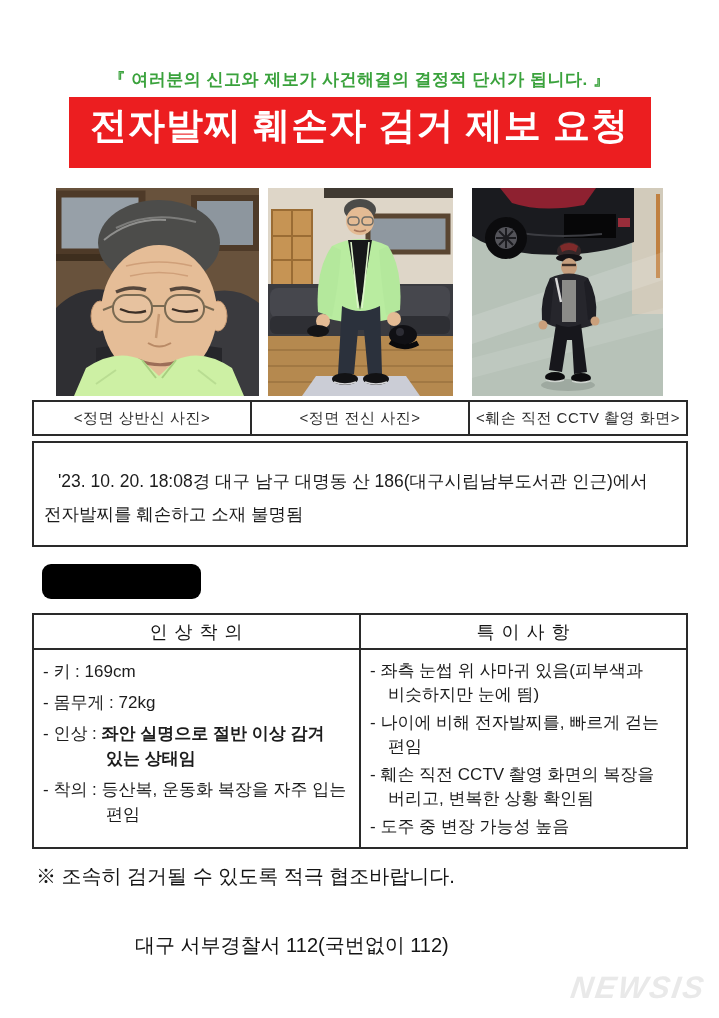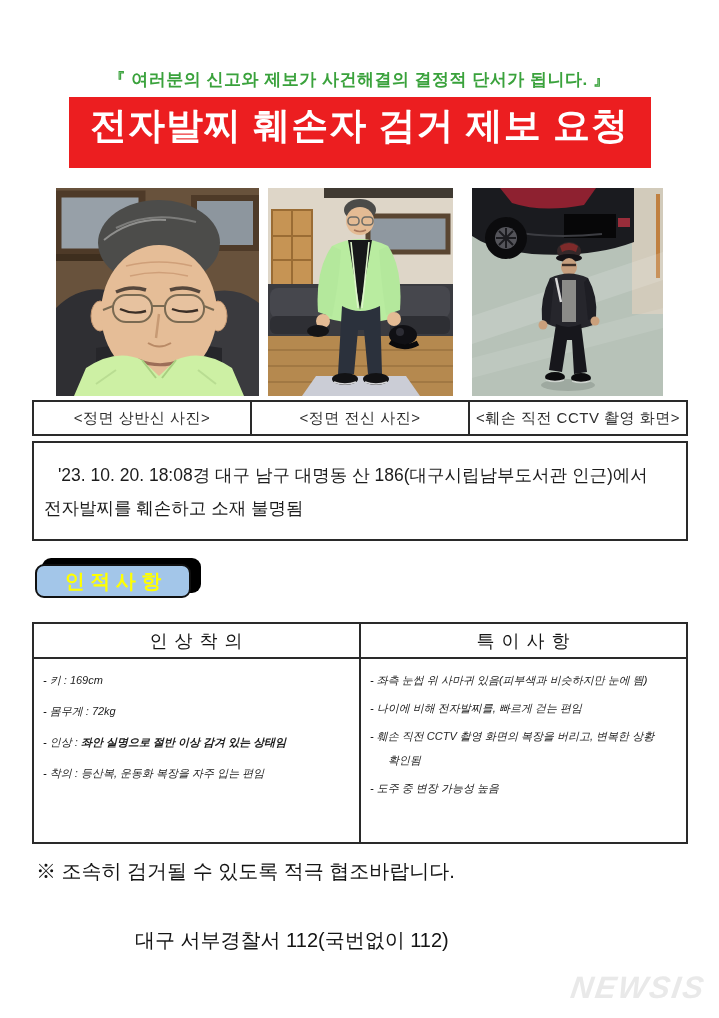--- a/index.html
+++ b/index.html
@@ -42,35 +42,35 @@
   }
   .sec-btn .face {
     position:absolute; left:0; top:6px; width:152px; height:30px;
     background:#a3c6e9; border:2px solid #101010; border-radius:9px;
     color:#ffff00; font-weight:bold; font-size:20px; text-align:center;
     line-height:30px; white-space:nowrap;
   }
   
   .case-box {
     margin:5px 0 0 32px; width:656px; box-sizing:border-box;
-    border:2px solid #2a2a2a; padding:16px 12px 14px 10px;
+    border:2px solid #2a2a2a; padding:22px 12px 14px 10px;
     font-size:17.5px; line-height:33px; color:#1c1c1c;
   }
   .case-box p { margin:0; text-indent:14px; word-break:keep-all; }
   
   table.info {
-    margin:22px 0 0 32px; width:656px; border-collapse:collapse; table-layout:fixed;
+    margin:7px 0 0 32px; width:656px; border-collapse:collapse; table-layout:fixed;
   }
   table.info th {
     border:2px solid #2a2a2a; height:31px; font-weight:normal;
     font-size:18px; color:#141414; letter-spacing:1px;
   }
   table.info td {
     border:2px solid #2a2a2a; vertical-align:top; height:170px;
-    padding:9px 6px 4px 9px; font-size:11px; color:#1c1c1c;font-style:italic;
+    padding:9px 6px 4px 9px; font-size:17px; color:#1c1c1c;
   }
   .item-l { padding-left:63px; text-indent:-63px; line-height:25px; margin-bottom:6px; word-break:keep-all; }
   .item-r { padding-left:18px; text-indent:-18px; line-height:24px; margin-bottom:4px; word-break:keep-all; }
   .bold { font-weight:bold; }
   
   .notes { margin:13px 0 0 36px; font-size:20px; line-height:29px; color:#141414; }
   .notes .indent { padding-left:99px;margin-top:40px; }
   .watermark {
     position:absolute; right:14px; bottom:12px; font-size:31px; font-weight:bold;
     font-style:italic; letter-spacing:2px; color:#e9e9e9; transform:skewX(-8deg);
@@ -204,21 +204,20 @@
   </tbody>
     </table>
 
 
   <div class="case-box">
     <p>'23. 10. 20. 18:08경 대구 남구 대명동 산 186(대구시립남부도서관 인근)에서 전자발찌를 훼손하고 소재 불명됨</p>
   </div>
 
   <div class="sec-btn" style="margin-top:17px;">
     <div class="shadow"></div>
-    <div class="face">인 적 사 항</div>
   </div>
 
   <table class="info">
     <tbody>
         <tr>
       <th>인 상 착 의</th>
       <th>특 이 사 항</th>
     </tr>
     <tr>
       <td>

